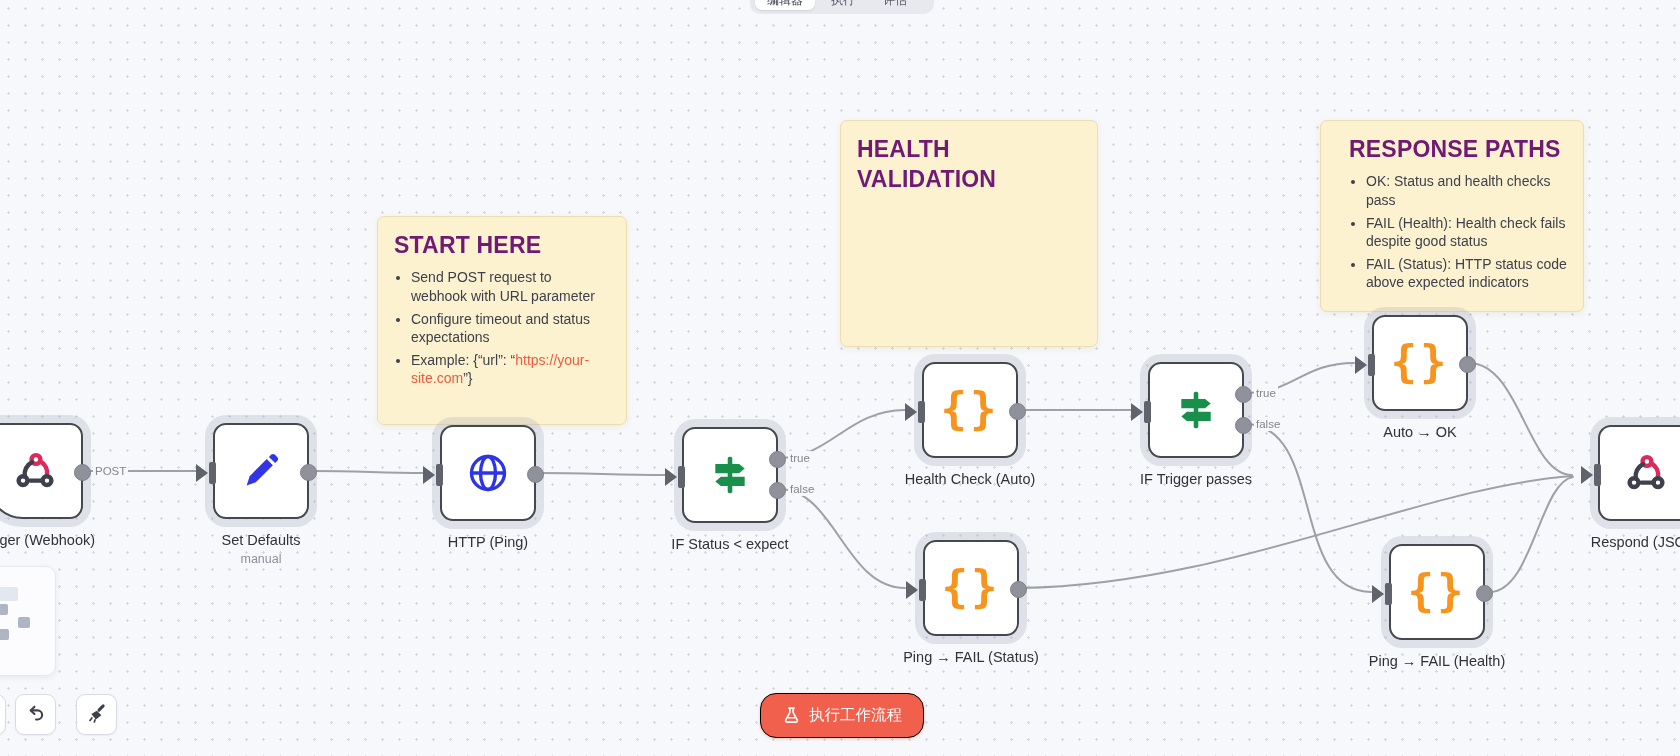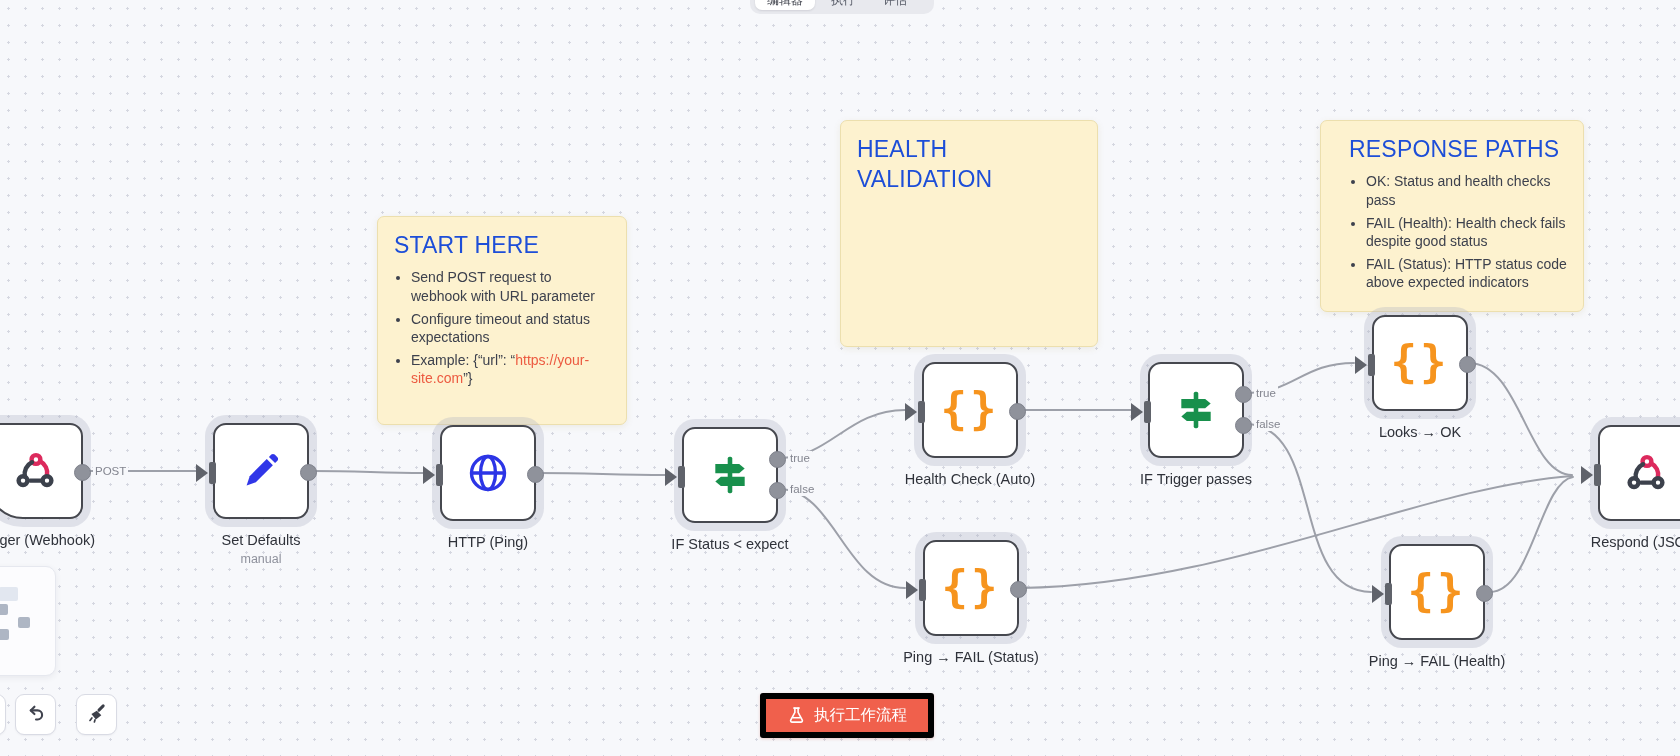--- a/index.html
+++ b/index.html
@@ -21,21 +21,21 @@
   }
   .view-tab{ height:20px; line-height:20px; padding:0 12px; font-size:12px; color:#5c606c;
     border-radius:7px; white-space:nowrap;}
   .view-tab.active{ background:#ffffff; color:#3a3d47; box-shadow:0 1px 2px rgba(40,40,60,.12); }
 
   
   .note{
     position:absolute; background:#fdf2cf; border:1px solid #ecdfae; border-radius:7px;
     padding:13px 16px; z-index:1; box-shadow:0 2px 7px rgba(140,115,40,.10);
   }
-  .note h2{ font-size:23px; line-height:1.32; font-weight:400; color:#1d4ed8; margin-bottom:8px; letter-spacing:.2px;}
+  .note h2{ font-size:23px; line-height:1.32; font-weight:700; color:#701a75; margin-bottom:8px; letter-spacing:.2px;}
   .note ul{ margin-left:17px; }
   .note li{ font-size:14px; line-height:1.3; color:#3d414d; margin-bottom:5px; }
   .note .lnk{ color:#ec5a40; }
 
   
   svg.wires{ position:absolute; left:0; top:0; z-index:2; }
 
   
   .node{
     position:absolute; width:96px; height:96px; background:#fff;
@@ -80,21 +80,21 @@
   .sq-btn{
     position:absolute; top:694px; width:41px; height:41px; z-index:10;
     background:#ffffff; border:1px solid #d9dbe4; border-radius:9px;
     display:flex; align-items:center; justify-content:center;
     box-shadow:0 1px 2px rgba(60,65,90,.06);
   }
 
   
   .execute-btn{
     position:absolute; left:760px; top:693px; height:45px; z-index:10;
-    background:#f0604c; border:6px solid #000000; border-radius:3px;
+    background:#f0604c; border:1px solid #000000; border-radius:16px;
     color:#fff; font-size:15.5px; display:flex; align-items:center; gap:8px;
     padding:0 21px; box-shadow:0 1px 3px rgba(200,60,40,.25); white-space:nowrap;
   }
 </style>
 </head>
 <body>
 
 <div class="view-tabs">
   <div class="view-tab active">编辑器</div>
   <div class="view-tab">执行</div>
@@ -240,21 +240,21 @@
 
 <div class="node" style="left:1372px; top:315px;">
   <div class="icon-wrap">
     <div class="braces">{}</div>
   </div>
   <div class="in-port" style="top:37px;">
       <div class="tri"></div>
       <div class="bar"></div>
     </div>
   <div class="out-port" style="top:39px;"></div>
-  <div class="node-label">Looks → OK</div>
+  <div class="node-label">Auto → OK</div>
 </div>
 
 <div class="node" style="left:923px; top:540px;">
   <div class="icon-wrap">
     <div class="braces">{}</div>
   </div>
   <div class="in-port" style="top:37px;">
       <div class="tri"></div>
       <div class="bar"></div>
     </div>

